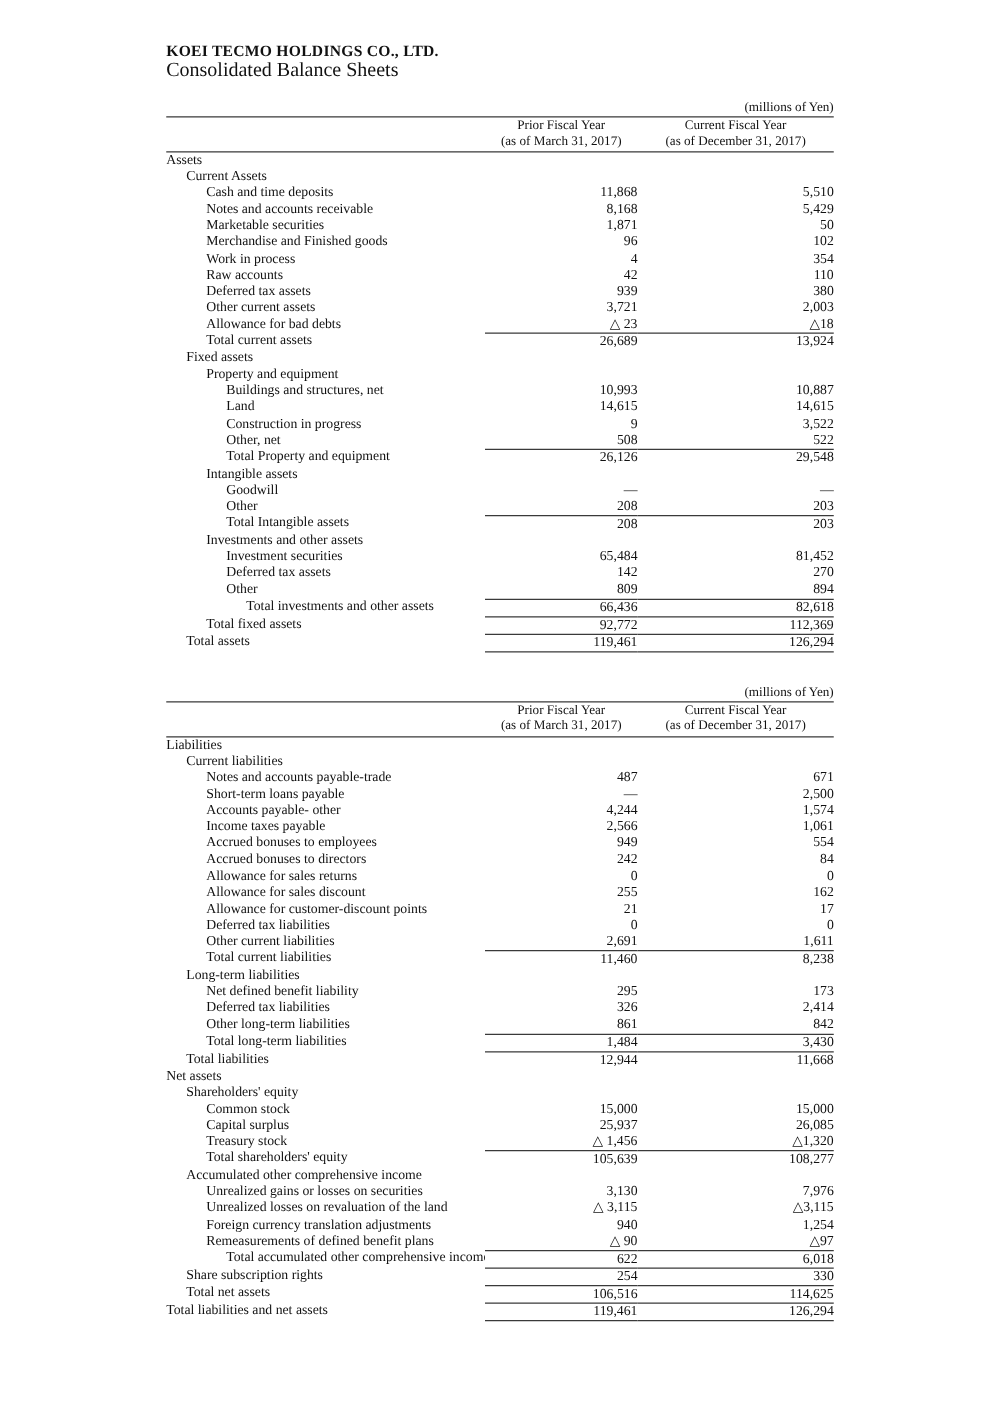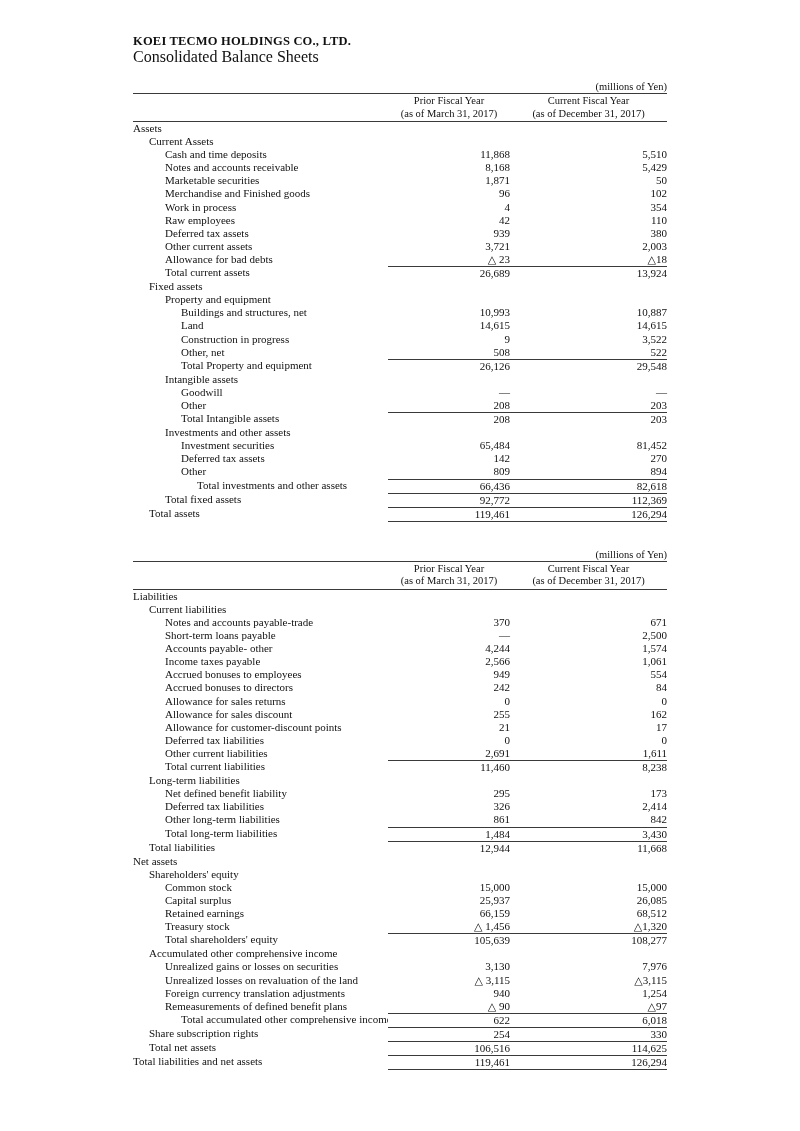--- a/index.html
+++ b/index.html
@@ -89,21 +89,21 @@
               <div class="cell-label" style="padding-left: 32px;">Merchandise and Finished goods</div>
               <div class="cell-prior">96</div>
               <div class="cell-current">102</div>
             </div>
             <div class="row">
               <div class="cell-label" style="padding-left: 32px;">Work in process</div>
               <div class="cell-prior">4</div>
               <div class="cell-current">354</div>
             </div>
             <div class="row">
-              <div class="cell-label" style="padding-left: 32px;">Raw employees</div>
+              <div class="cell-label" style="padding-left: 32px;">Raw accounts</div>
               <div class="cell-prior">42</div>
               <div class="cell-current">110</div>
             </div>
             <div class="row">
               <div class="cell-label" style="padding-left: 32px;">Deferred tax assets</div>
               <div class="cell-prior">939</div>
               <div class="cell-current">380</div>
             </div>
             <div class="row">
               <div class="cell-label" style="padding-left: 32px;">Other current assets</div>
@@ -231,21 +231,21 @@
               <div class="cell-prior"></div>
               <div class="cell-current"></div>
             </div>
             <div class="row">
               <div class="cell-label" style="padding-left: 16px;">Current liabilities</div>
               <div class="cell-prior"></div>
               <div class="cell-current"></div>
             </div>
             <div class="row">
               <div class="cell-label" style="padding-left: 32px;">Notes and accounts payable-trade</div>
-              <div class="cell-prior">370</div>
+              <div class="cell-prior">487</div>
               <div class="cell-current">671</div>
             </div>
             <div class="row">
               <div class="cell-label" style="padding-left: 32px;">Short-term loans payable</div>
               <div class="cell-prior">—</div>
               <div class="cell-current">2,500</div>
             </div>
             <div class="row">
               <div class="cell-label" style="padding-left: 32px;">Accounts payable- other</div>
               <div class="cell-prior">4,244</div>
@@ -338,25 +338,20 @@
             </div>
             <div class="row">
               <div class="cell-label" style="padding-left: 32px;">Common stock</div>
               <div class="cell-prior">15,000</div>
               <div class="cell-current">15,000</div>
             </div>
             <div class="row">
               <div class="cell-label" style="padding-left: 32px;">Capital surplus</div>
               <div class="cell-prior">25,937</div>
               <div class="cell-current">26,085</div>
-            </div>
-            <div class="row">
-              <div class="cell-label" style="padding-left: 32px;">Retained earnings</div>
-              <div class="cell-prior">66,159</div>
-              <div class="cell-current">68,512</div>
             </div>
             <div class="row">
               <div class="cell-label" style="padding-left: 32px;">Treasury stock</div>
               <div class="cell-prior">△ 1,456</div>
               <div class="cell-current">△1,320</div>
             </div>
             <div class="row rt">
               <div class="cell-label" style="padding-left: 32px;">Total shareholders' equity</div>
               <div class="cell-prior">105,639</div>
               <div class="cell-current">108,277</div>

